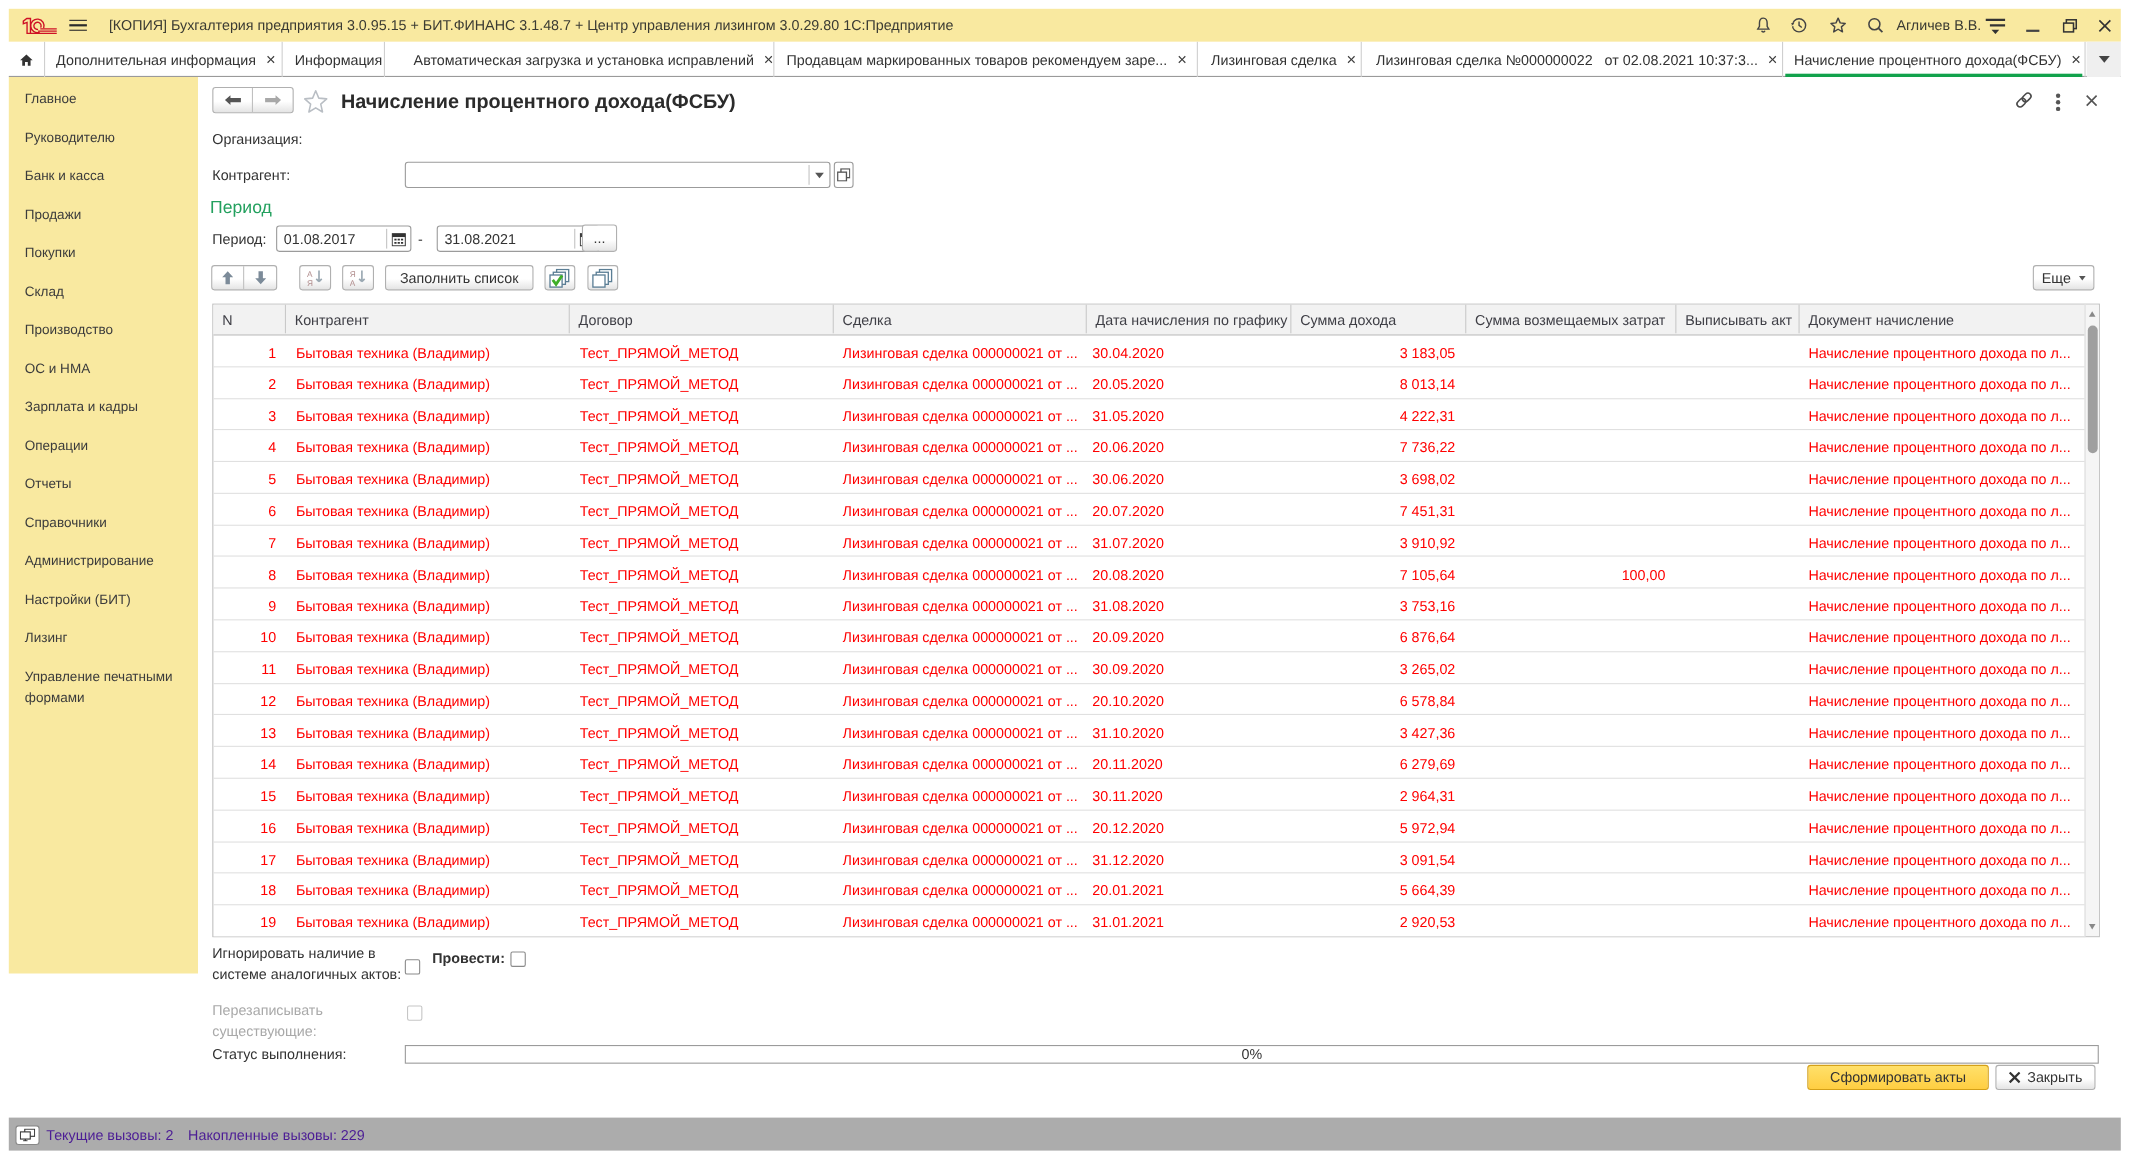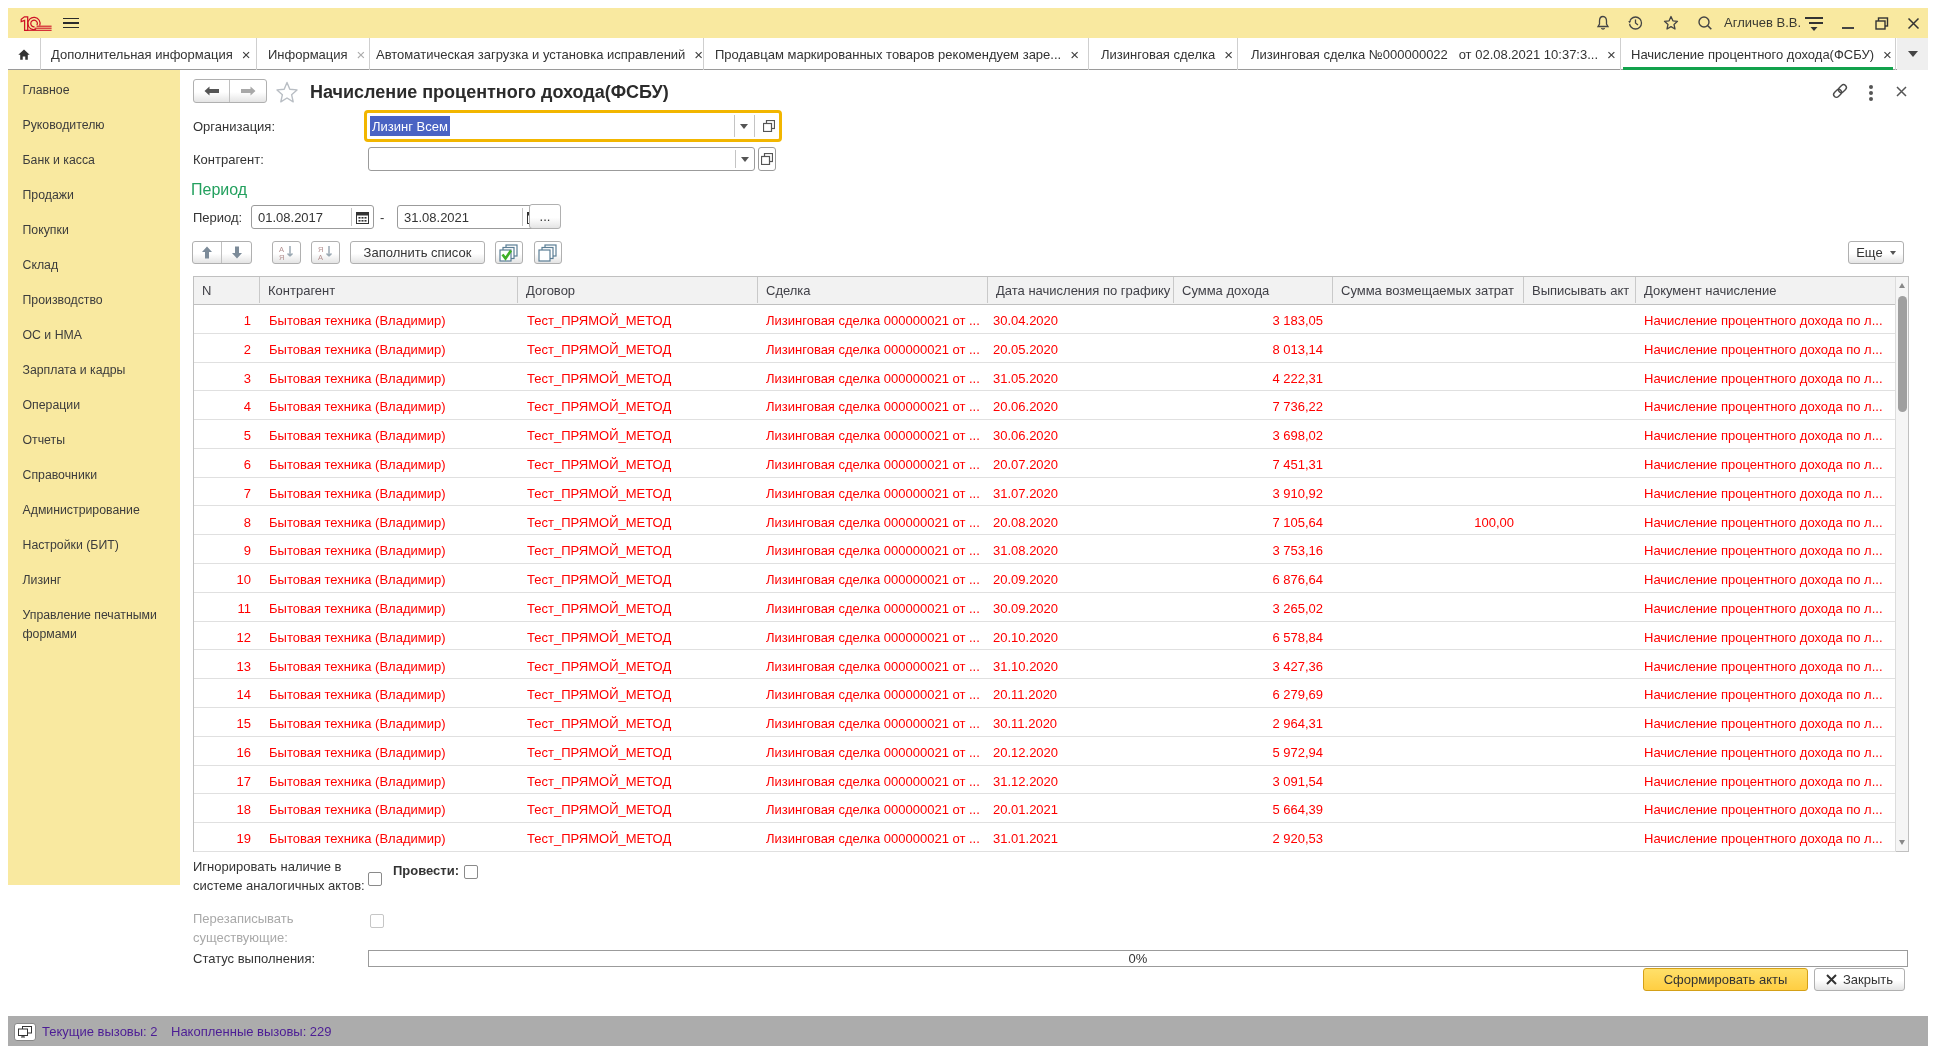--- a/index.html
+++ b/index.html
@@ -83,20 +83,21 @@
     <g fill="none" stroke="#CE1126" stroke-width="1.25">
       <path d="M4.4 1.8 L7.7 1.8 L7.7 15.3 L4.6 15.3 L4.6 5.4 L1.2 6.6 L1.2 4.2 Z" stroke-linejoin="miter"></path>
       <path d="M19.7 10.6 A6.1 6.1 0 1 0 16.1 14.2"></path>
       <path d="M16.9 10.2 A3.3 3.3 0 1 0 14.6 11.75"></path>
       <path d="M16.6 11.2 L31.6 11.2" stroke-width="1.1"></path>
       <path d="M14.6 13.2 L31.6 13.2" stroke-width="1.1"></path>
       <path d="M7.9 15.3 L31.6 15.3" stroke-width="1.1"></path>
     </g>
   </svg>
   <div id="burger"></div>
+  <div id="apptitle">[КОПИЯ] Бухгалтерия предприятия 3.0.95.15 + БИТ.ФИНАНС 3.1.48.7 + Центр управления лизингом 3.0.29.80 1С:Предприятие</div>
   <svg class="ticon" style="left:1587px;top:7px;" width="16" height="16" viewBox="0 0 16 16">
       <path d="M8 1.5 C5.5 1.5 4.5 3.5 4.5 6 L4.5 9 L3 11.5 L13 11.5 L11.5 9 L11.5 6 C11.5 3.5 10.5 1.5 8 1.5 Z" fill="none" stroke="#444" stroke-width="1.3"></path>
       <path d="M6.5 13 A1.6 1.6 0 0 0 9.5 13" fill="none" stroke="#444" stroke-width="1.3"></path>
     </svg>
   <svg class="ticon" style="left:1619px;top:7px;" width="16" height="16" viewBox="0 0 16 16">
       <circle cx="8.5" cy="8" r="6" fill="none" stroke="#444" stroke-width="1.3"></circle>
       <path d="M8.5 4.5 L8.5 8 L11 10" fill="none" stroke="#444" stroke-width="1.3"></path>
       <path d="M2.5 5 L2 9 L5.5 8" fill="#F9E9A0" stroke="none"></path>
       <path d="M2.8 8.2 L1.2 6.2 L4.2 5.6" fill="#444"></path>
     </svg>
@@ -122,21 +123,21 @@
     </svg>
 </div>
 
 <div id="tabbar">
   <div class="tab" style="left:0; width:33px; justify-content:center;">
     <svg width="19" height="17" viewBox="0 0 19 17">
         <path d="M9.5 0.5 L18.5 9 L15.5 9 L15.5 17 L11.5 17 L11.5 11.5 L7.5 11.5 L7.5 17 L3.5 17 L3.5 9 L0.5 9 Z" fill="#333"></path>
       </svg>
   </div>
   <div class="tab" style="left:33px; width:216px;">Дополнительная информация<span class="x">×</span></div>
-  <div class="tab" style="left:250px; width:112px;text-align:center;">Информация<span class="xg">×</span></div>
+  <div class="tab" style="left:250px; width:92px;text-align:center;">Информация<span class="xg">×</span></div>
   <div class="tab" style="left:358px; width:338px;">Автоматическая загрузка и установка исправлений<span class="x">×</span></div>
   <div class="tab" style="left:697px; width:384px;">Продавцам маркированных товаров рекомендуем заре...<span class="x">×</span></div>
   <div class="tab" style="left:1083px; width:147px;">Лизинговая сделка<span class="x">×</span></div>
   <div class="tab" style="left:1233px; width:380px;">Лизинговая сделка №000000022&nbsp;&nbsp; от 02.08.2021 10:37:3...<span class="x">×</span></div>
   <div class="tab" style="left:1613px; width:275px;">Начисление процентного дохода(ФСБУ)<span class="x">×</span>
     <div style="position:absolute; left:2px; right:2px; bottom:0; height:3px; background:#12A24C;"></div>
   </div>
   <div class="tab" style="left:1889px; width:31px; background:#efefef; justify-content:center; border-right:none;">
     <div class="ddarrow" style="border-top-color:#444; border-left-width:5px; border-right-width:5px; border-top-width:6px;"></div>
   </div>
@@ -184,34 +185,20 @@
         <rect x="1.2" y="6.2" width="8.8" height="5.6" rx="2.8"></rect>
         <rect x="8" y="6.2" width="8.8" height="5.6" rx="2.8"></rect>
       </g>
     </svg>
   <div class="abs" style="left:1689px;top:15px;width:4px;height:4px;background:#555;border-radius:50%;box-shadow:0 6px 0 #555, 0 12px 0 #555;"></div>
   <svg class="abs" style="left:1716px;top:16px;" width="11" height="11" viewBox="0 0 11 11">
       <path d="M1 1 L10 10 M10 1 L1 10" stroke="#555" stroke-width="1.5"></path>
     </svg>
 
   <label class="fl" style="top:49px;">Организация:</label>
-  <div id="orgframe">
-    <div id="orgsel">Лизинг Всем</div>
-    <div class="vline" style="right:44px;"></div>
-    <div class="dd" style="right:26px;">
-        <div class="ddarrow"></div>
-      </div>
-    <div class="vline" style="right:24px;"></div>
-    <svg class="abs" style="right:4px;top:7px;" width="12" height="12" viewBox="0 0 12 12">
-        <g fill="none" stroke="#555" stroke-width="1.2">
-          <rect x="3.5" y="0.5" width="8" height="8"></rect>
-          <rect x="0.5" y="3.5" width="8" height="8" fill="#fff"></rect>
-        </g>
-      </svg>
-  </div>
 
   <label class="fl" style="top:82px;">Контрагент:</label>
   <div id="kontr">
     <div class="vline" style="right:18px;"></div>
     <div class="dd" style="right:0;">
         <div class="ddarrow"></div>
       </div>
   </div>
   <div class="pickbtn" style="left:578px; top:77px;">
       <svg width="12" height="12" viewBox="0 0 12 12">

